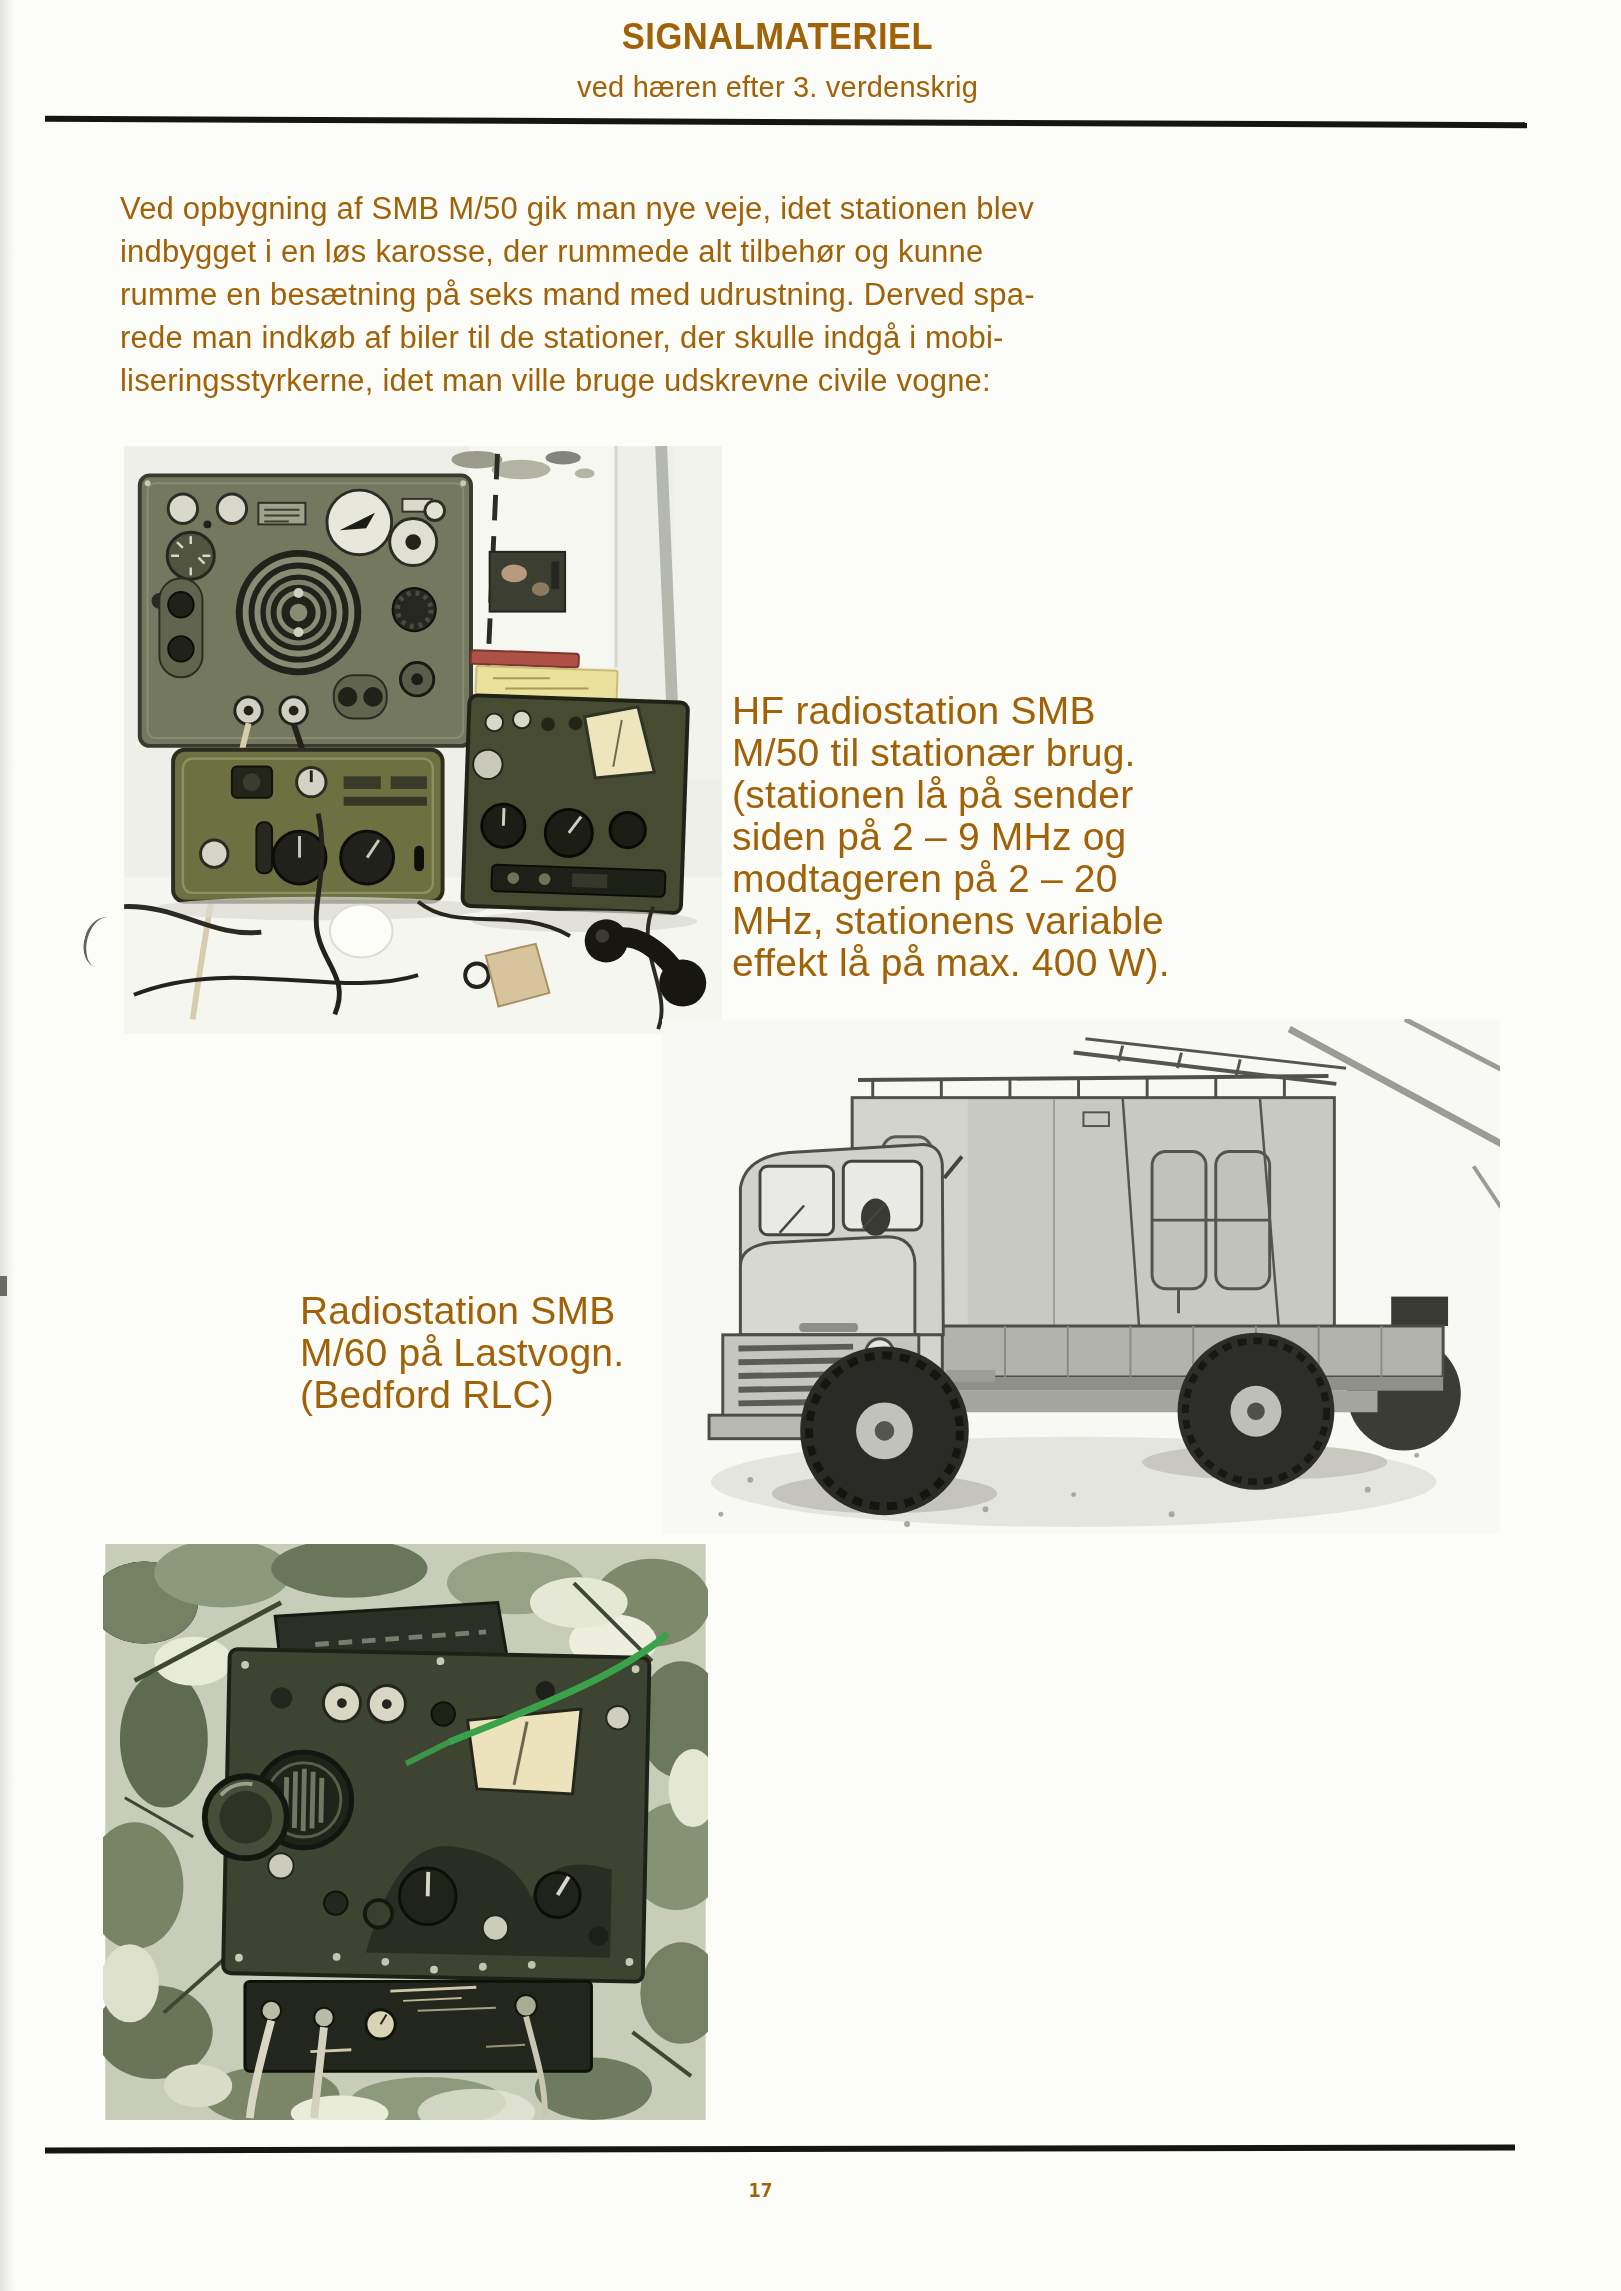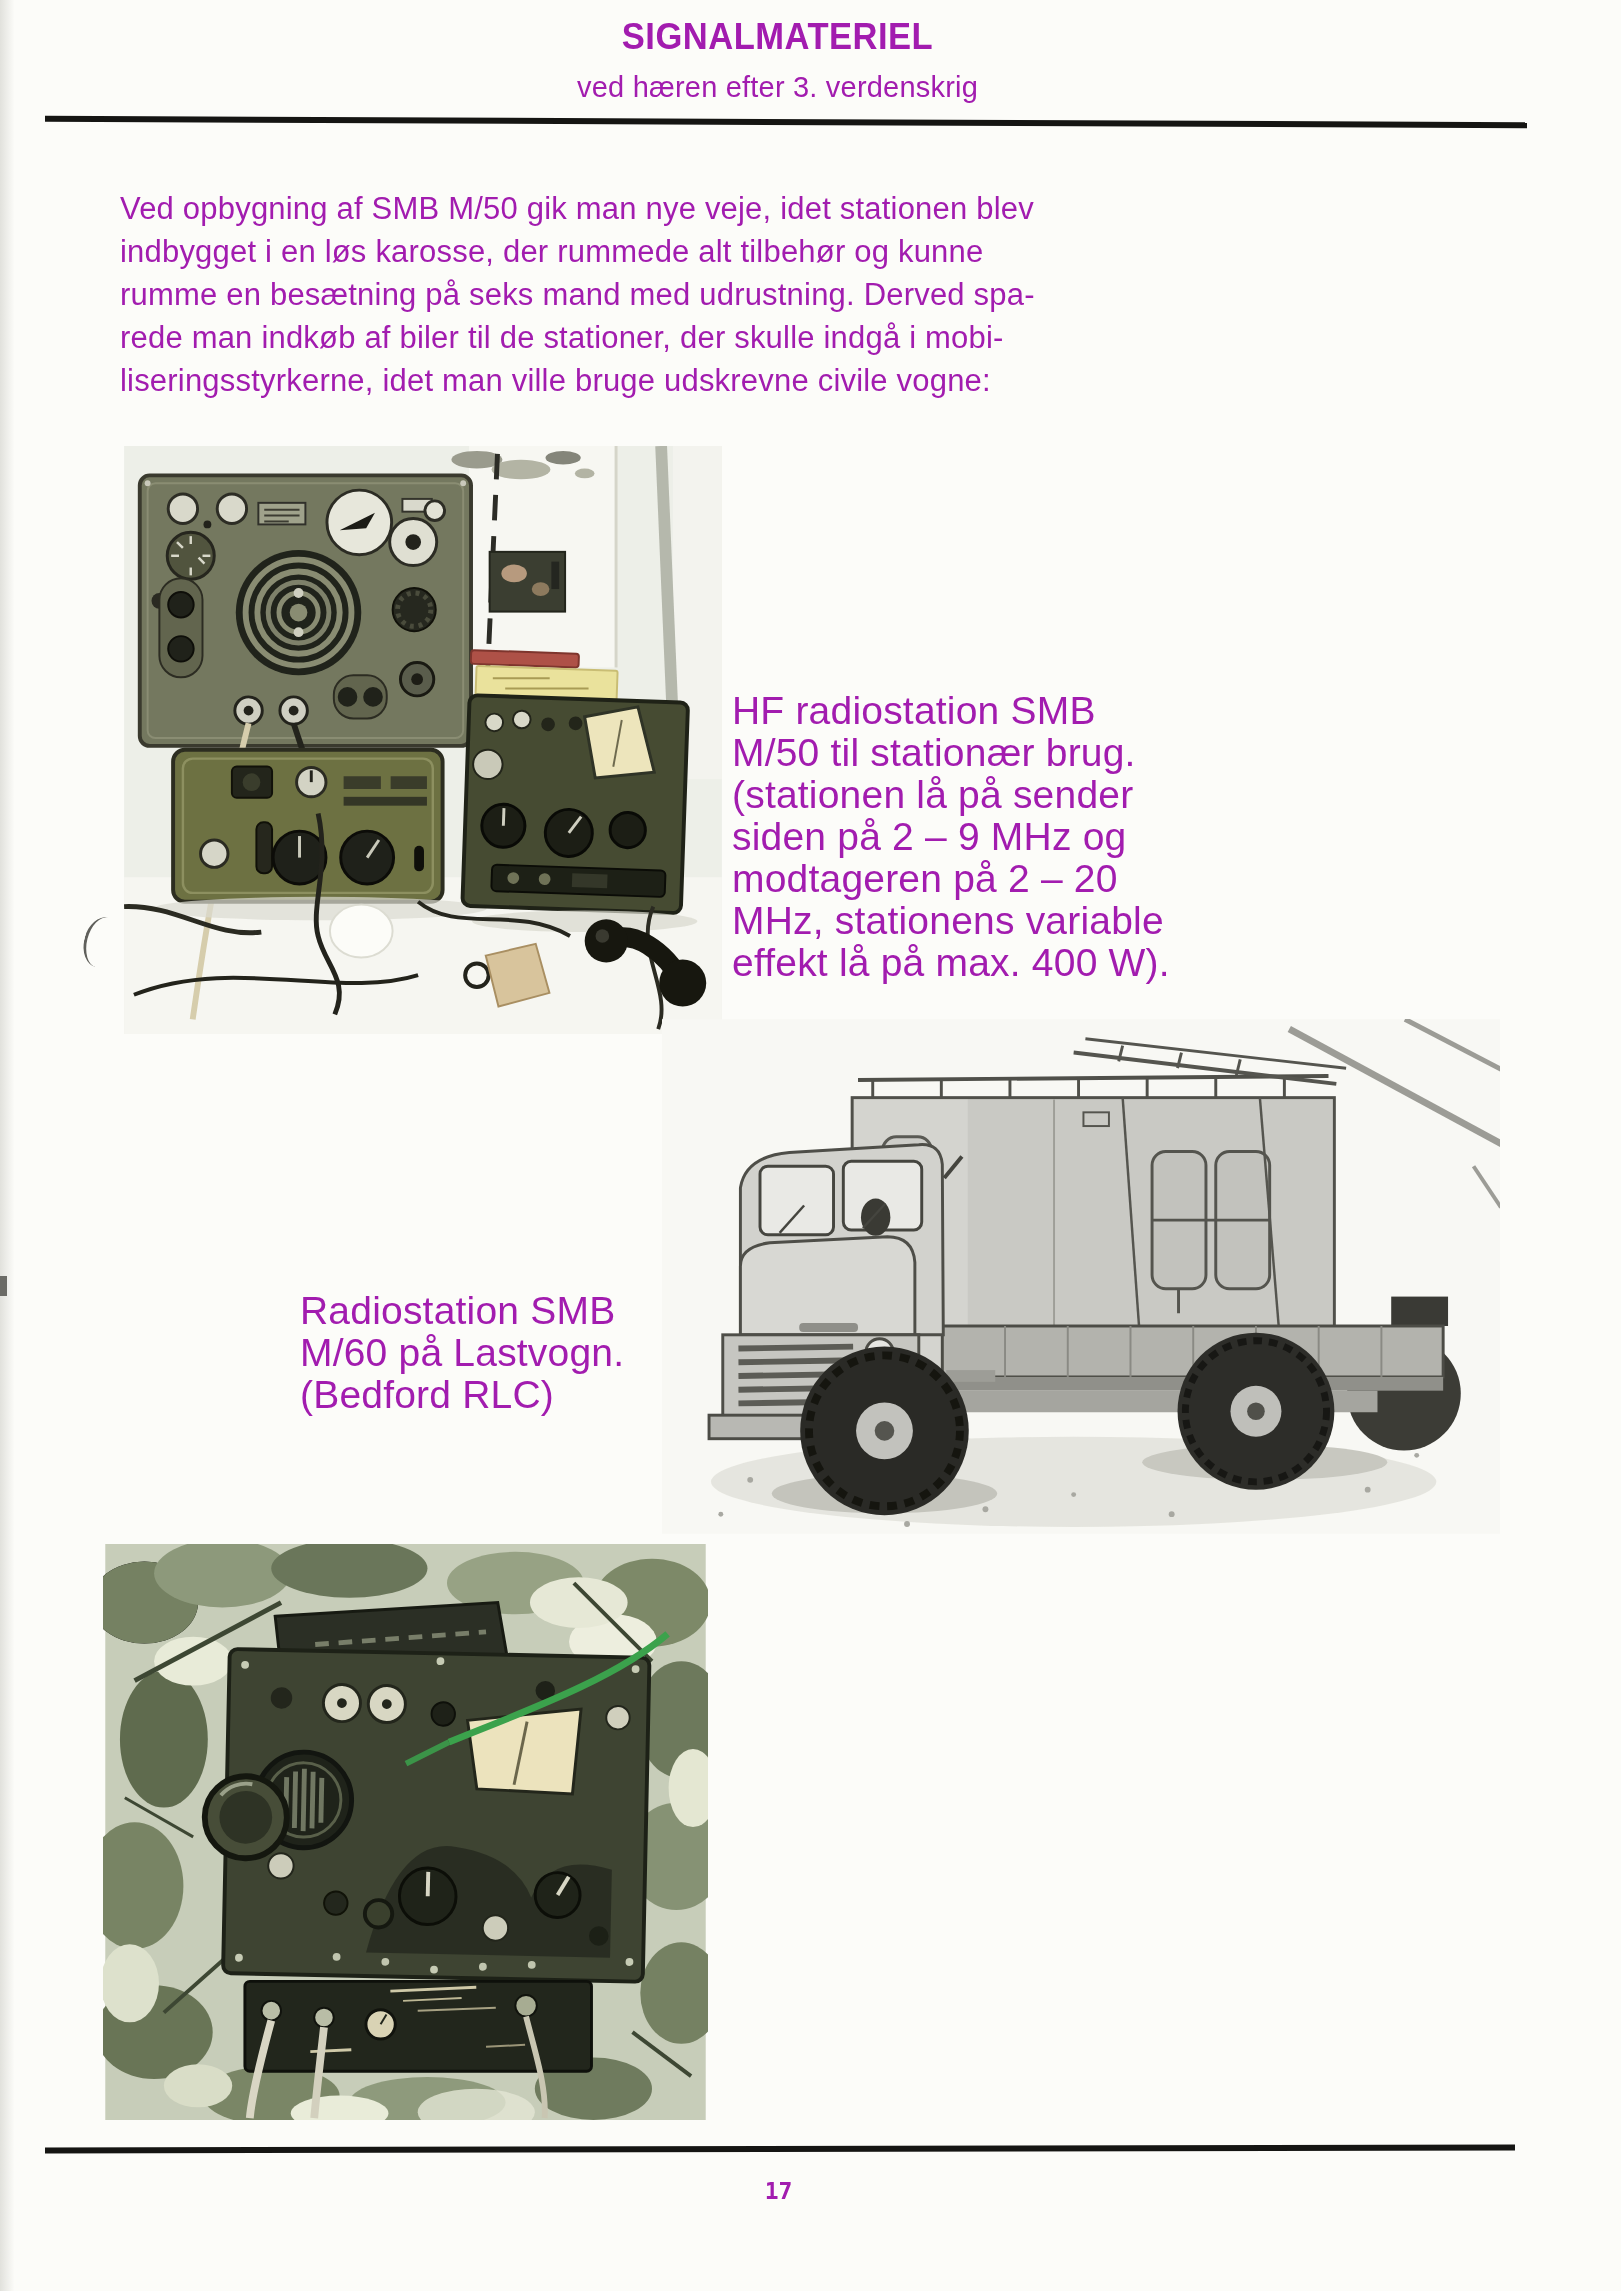--- a/index.html
+++ b/index.html
@@ -1,20 +1,20 @@
 <!DOCTYPE html>
 <html><head>
 <meta charset="utf-8">
 <style>
   html,body{margin:0;padding:0;background:#e8e8e4;}
   .page{
     position:relative;width:1621px;height:2292px;overflow:hidden;
     background:#fcfcf9;
     font-family:"Liberation Sans","DejaVu Sans",sans-serif;
-    color:#a21caf;
+    color:#a16207;
   }
   .edge-strip{position:absolute;left:0;top:0;width:13.7px;height:100%;
     background:linear-gradient(to right,#e1e1dc,#fbfbf8);}
   .header-block{position:absolute;left:0;top:15.7px;width:1555px;text-align:center;}
   .doc-title{font-size:36px;font-weight:bold;letter-spacing:0.5px;transform:scaleX(.96);}
   .doc-subtitle{font-size:29px;margin-top:13.7px;letter-spacing:0.2px;}
   .rule{position:absolute;background:#151513;}
   .rule-top{left:45px;top:119px;width:1482px;height:5.9px;transform:rotate(.25deg);}
   .rule-bottom{left:45px;top:2146px;width:1470px;height:5.9px;transform:rotate(-.12deg);}
   .body-par{
@@ -24,21 +24,21 @@
   .caption{position:absolute;font-size:39px;line-height:42px;white-space:pre-line;letter-spacing:0.2px;}
   .caption-1{left:732px;top:690px;line-height:42px;}
   .caption-2{left:300px;top:1290px;}
   .caption-3{left:724px;top:1988px;}
   .photo{position:absolute;}
   .photo svg{display:block;width:100%;height:100%;}
   .photo-1{left:124px;top:446px;width:598px;height:588px;}
   .photo-2{left:662px;top:1019px;width:838px;height:515px;}
   .photo-3{left:103px;top:1544px;width:605px;height:576px;}
   .page-number{position:absolute;left:0;top:2178px;width:1521px;text-align:center;
-    font-size:23px;font-family:"DejaVu Sans Mono","Liberation Mono",monospace;font-weight:bold;padding-left:18px;}
+    font-size:20px;font-family:"DejaVu Sans Mono","Liberation Mono",monospace;font-weight:bold;}
   .margin-curve{position:absolute;left:84px;top:917px;width:33px;height:51px;
     border-left:3.9px solid #3a3a35;border-radius:50% 40% 40% 50%;
     transform:rotate(14deg);opacity:.8;}
   .margin-tick{position:absolute;left:0;top:1276px;width:6.9px;height:19.6px;background:#6b6b66;}
 </style>
 </head>
 <body>
 
 <div class="page">
 

